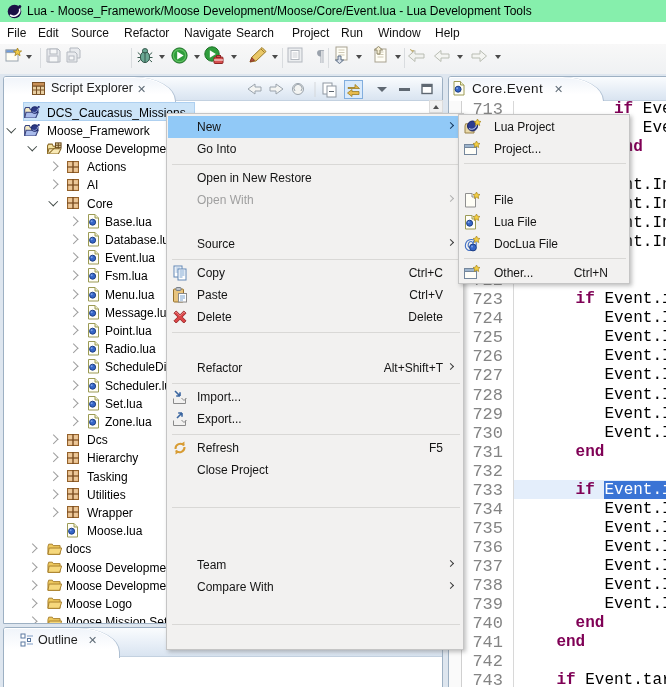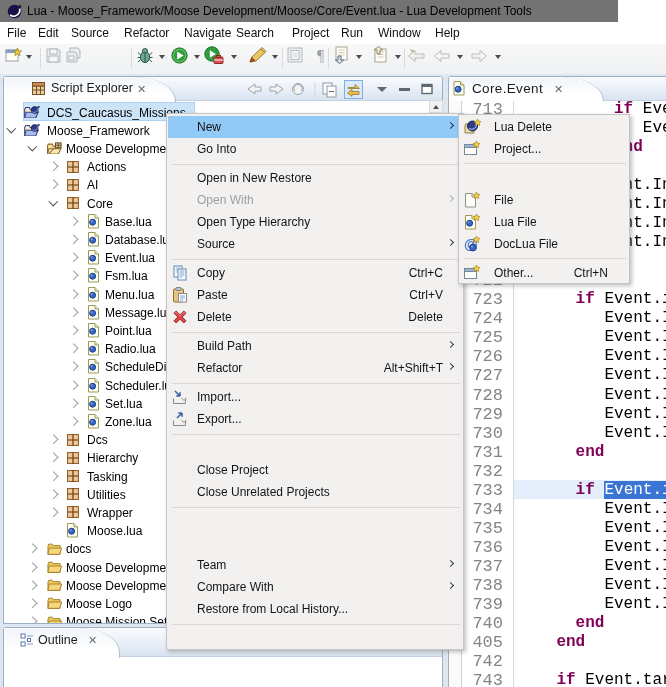--- a/index.html
+++ b/index.html
@@ -1,19 +1,19 @@
 <!DOCTYPE html>
 <html><head>
 <meta charset="utf-8">
 <style>
 *{margin:0;padding:0;box-sizing:border-box}
 html,body{width:666px;height:687px;overflow:hidden}
 body{font-family:"Liberation Sans",sans-serif;position:relative;background:#fff}
 .abs{position:absolute}
-#titlebar{position:absolute;left:0;top:0;width:618px;height:22px;background:#737373}
+#titlebar{position:absolute;left:0;top:0;width:666px;height:22px;background:#86efac}
 #titlebar .t{position:absolute;left:27px;top:4px;font-size:12px;color:#000;white-space:nowrap}
 #menubar{position:absolute;left:0;top:22px;width:666px;height:22px;background:#fff}
 .mi{position:absolute;top:0;height:22px;line-height:22px;font-size:12px;color:#101010}
 #toolbar{position:absolute;left:0;top:44px;width:666px;height:30px;background:linear-gradient(#f8f8f8,#eff1f3)}
 .tsep{position:absolute;top:4px;width:1px;height:20px;background:#d9dcdf}
 .caret{position:absolute;width:0;height:0;border:3.5px solid transparent;border-top:4px solid #4a4a4a;top:11px}
 #mainbg{position:absolute;left:0;top:74px;width:666px;height:613px;background:#dee6ef}
 .panel{position:absolute;background:#fff;border:1px solid #9db0c3;border-radius:3px 3px 0 0}
 .phead{position:absolute;left:0;right:0;top:0;height:24px;background:linear-gradient(#fafcfe,#d9e4f1);border-bottom:1px solid #c3d1e0;border-radius:2px 2px 0 0}
 .ptab{position:absolute;top:0;left:0;height:25px;background:linear-gradient(#f0f4fa,#ffffff 70%);border-right:1px solid #aebfd2;border-top-right-radius:42px 24px;box-shadow:inset 0 1px 0 #fff}
@@ -485,21 +485,21 @@
 <div class="ln" style="top:341.5px">731</div>
 <div class="ln" style="top:360.6px">732</div>
 <div class="ln" style="top:379.6px">733</div>
 <div class="ln" style="top:398.6px">734</div>
 <div class="ln" style="top:417.7px">735</div>
 <div class="ln" style="top:436.7px">736</div>
 <div class="ln" style="top:455.7px">737</div>
 <div class="ln" style="top:474.8px">738</div>
 <div class="ln" style="top:493.8px">739</div>
 <div class="ln" style="top:512.8px">740</div>
-<div class="ln" style="top:531.8px">405</div>
+<div class="ln" style="top:531.8px">741</div>
 <div class="ln" style="top:550.9px">742</div>
 <div class="ln" style="top:569.9px">743</div>
 </div>
   <div id="codes">
 <div class="cline" style="top:-1.0px">          <span class="kw">if</span> Event.initiator and Event.initiator:isExist() then</div>
 <div class="cline" style="top:18.0px">             Event.IniDCSUnit = Event.initiator</div>
 <div class="cline" style="top:37.1px">          <span class="kw">end</span></div>
 <div class="cline" style="top:75.1px">        Event.IniDCSUnitName = Event.IniDCSUnit:getName()</div>
 <div class="cline" style="top:94.2px">        Event.IniUnitName = Event.IniDCSUnitName</div>
 <div class="cline" style="top:113.2px">        Event.IniUnit = UNIT:FindByName( Event.IniDCSUnitName )</div>
@@ -535,23 +535,20 @@
 <div class="mrow " style="top:24.0px">
       <span class="lab">Go Into</span>
     </div>
 <div class="mrow " style="top:53.0px">
       <span class="lab">Open in New Restore</span>
     </div>
 <div class="mrow dis" style="top:75.0px">
       <span class="lab">Open With</span>
       <span class="ar" style="border-color:#b0b0b0"></span>
     </div>
-<div class="mrow " style="top:97.0px">
-      <span class="lab">Open Type Hierarchy</span>
-    </div>
 <div class="mrow " style="top:119.0px">
       <span class="lab">Source</span>
       <span class="ar" style="border-color:#3c3c3c"></span>
     </div>
 <div class="mrow " style="top:148.0px">
       <svg class="ico" width="16" height="16" viewBox="0 0 16 16">
         <rect x="2" y="1" width="8" height="11" fill="#fff" stroke="#6288b5"></rect>
         <path d="M3.5 3 h5 M3.5 5 h5 M3.5 7 h5" stroke="#9fbcdd"></path>
         <rect x="6" y="4" width="8" height="11" fill="#fff" stroke="#6288b5"></rect>
         <path d="M7.5 6 h5 M7.5 8 h5 M7.5 10 h5 M7.5 12 h3" stroke="#7ba3d0"></path>
@@ -570,24 +567,20 @@
       <span class="acc">Ctrl+V</span>
     </div>
 <div class="mrow " style="top:192.0px">
       <svg class="ico" width="16" height="16" viewBox="0 0 16 16">
         <path d="M2 4.2 L4.2 2 L8 5.8 L11.8 2 L14 4.2 L10.2 8 L14 11.8 L11.8 14 L8 10.2 L4.2 14 L2 11.8 L5.8 8 Z" fill="#dc4547" stroke="#9c2b2c"></path>
         <path d="M3 4.1 L4.1 3 L8 6.9 L11.9 3 L13 4.1" fill="none" stroke="#eb9294" stroke-width="0.8"></path>
       </svg>
       <span class="lab">Delete</span>
       <span class="acc">Delete</span>
     </div>
-<div class="mrow " style="top:221.0px">
-      <span class="lab">Build Path</span>
-      <span class="ar" style="border-color:#3c3c3c"></span>
-    </div>
 <div class="mrow " style="top:243.0px">
       <span class="lab">Refactor</span>
       <span class="acc">Alt+Shift+T</span>
       <span class="ar" style="border-color:#3c3c3c"></span>
     </div>
 <div class="mrow " style="top:272.0px">
       <svg class="ico" width="16" height="16" viewBox="0 0 16 16">
         <path d="M1.5 9.5 V14.5 H13.5 V9.5" fill="none" stroke="#8a8a8a"></path>
         <path d="M3 2 L8 7 M8 7 L8 3.2 M8 7 L4.2 7" stroke="#3b66a0" stroke-width="1.6" fill="none"></path>
         <path d="M9.5 9 l2.5 2.5 l2.5 -2.5" fill="none" stroke="#8a8a8a"></path>
@@ -595,54 +588,58 @@
       <span class="lab">Import...</span>
     </div>
 <div class="mrow " style="top:294.0px">
       <svg class="ico" width="16" height="16" viewBox="0 0 16 16">
         <path d="M1.5 9.5 V14.5 H13.5 V9.5" fill="none" stroke="#8a8a8a"></path>
         <path d="M5 7 L10 2 M10 2 L6.2 2 M10 2 L10 5.8" stroke="#3b66a0" stroke-width="1.6" fill="none"></path>
         <path d="M9.5 9 l2.5 2.5 l2.5 -2.5" fill="none" stroke="#8a8a8a"></path>
       </svg>
       <span class="lab">Export...</span>
     </div>
+<div class="mrow " style="top:323.0px">
+      <svg class="ico" width="16" height="16" viewBox="0 0 16 16">
+        <path d="M3.5 9 A5 5 0 0 1 12 5.2" fill="none" stroke="#d89c33" stroke-width="2"></path>
+        <path d="M12.5 1.5 L12.3 6 L8.3 4.2 Z" fill="#d89c33"></path>
+        <path d="M12.5 7 A5 5 0 0 1 4 10.8" fill="none" stroke="#d89c33" stroke-width="2"></path>
+        <path d="M3.5 14.5 L3.7 10 L7.7 11.8 Z" fill="#d89c33"></path>
+      </svg>
+      <span class="lab">Refresh</span>
+      <span class="acc">F5</span>
+    </div>
 <div class="mrow " style="top:345.0px">
       <span class="lab">Close Project</span>
-    </div>
-<div class="mrow " style="top:367.0px">
-      <span class="lab">Close Unrelated Projects</span>
     </div>
 <div class="mrow " style="top:440.0px">
       <span class="lab">Team</span>
       <span class="ar" style="border-color:#3c3c3c"></span>
     </div>
 <div class="mrow " style="top:462.0px">
       <span class="lab">Compare With</span>
       <span class="ar" style="border-color:#3c3c3c"></span>
-    </div>
-<div class="mrow " style="top:484.0px">
-      <span class="lab">Restore from Local History...</span>
     </div>
 <div class="msep" style="top:49.5px"></div>
 <div class="msep" style="top:144.5px"></div>
 <div class="msep" style="top:217.5px"></div>
 <div class="msep" style="top:268.5px"></div>
 <div class="msep" style="top:319.5px"></div>
 <div class="msep" style="top:392.5px"></div>
 <div class="msep" style="top:509.5px"></div>
 </div>
 <div class="menu sm" id="smenu" style="left:458px;top:114px;width:172px;height:170px;z-index:50">
 <div class="mrow " style="top:1.0px">
       <svg class="ico" width="17" height="16" viewBox="0 0 17 16">
         <path d="M1 7 L1 14 L10 14 L10 6 L5.5 6 L4.7 4.8 L1.6 4.8 Z" fill="#e8d8a8" stroke="#9a8248"></path>
         <circle cx="8.5" cy="7" r="5" fill="#2d3c8f" stroke="#1b2566"></circle>
         <path d="M5 9.5 A5 5 0 0 0 12.6 5.6" fill="none" stroke="#c8d4f0"></path>
         <use href="#gstar" x="10" y="0"></use>
       </svg>
-      <span class="lab">Lua Delete</span>
+      <span class="lab">Lua Project</span>
     </div>
 <div class="mrow " style="top:23.0px">
       <svg class="ico" width="17" height="16" viewBox="0 0 17 16">
         <g transform="translate(0,2)">
           <use href="#gwin"></use>
         </g>
         <use href="#gstar" x="9" y="0"></use>
       </svg>
       <span class="lab">Project...</span>
     </div>

